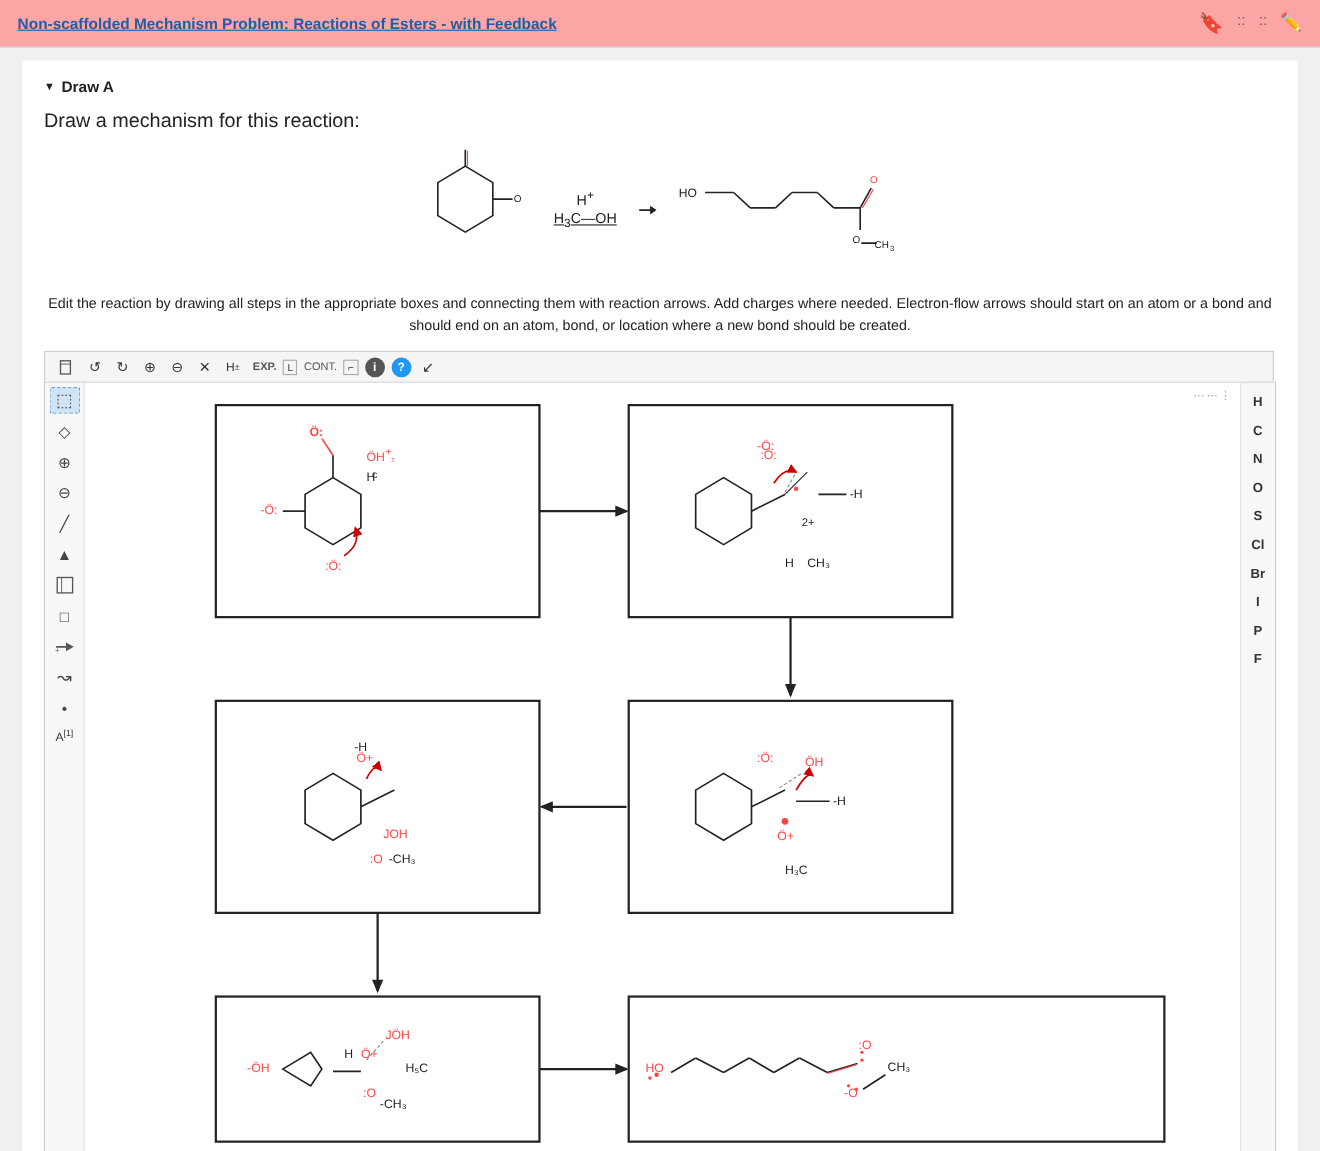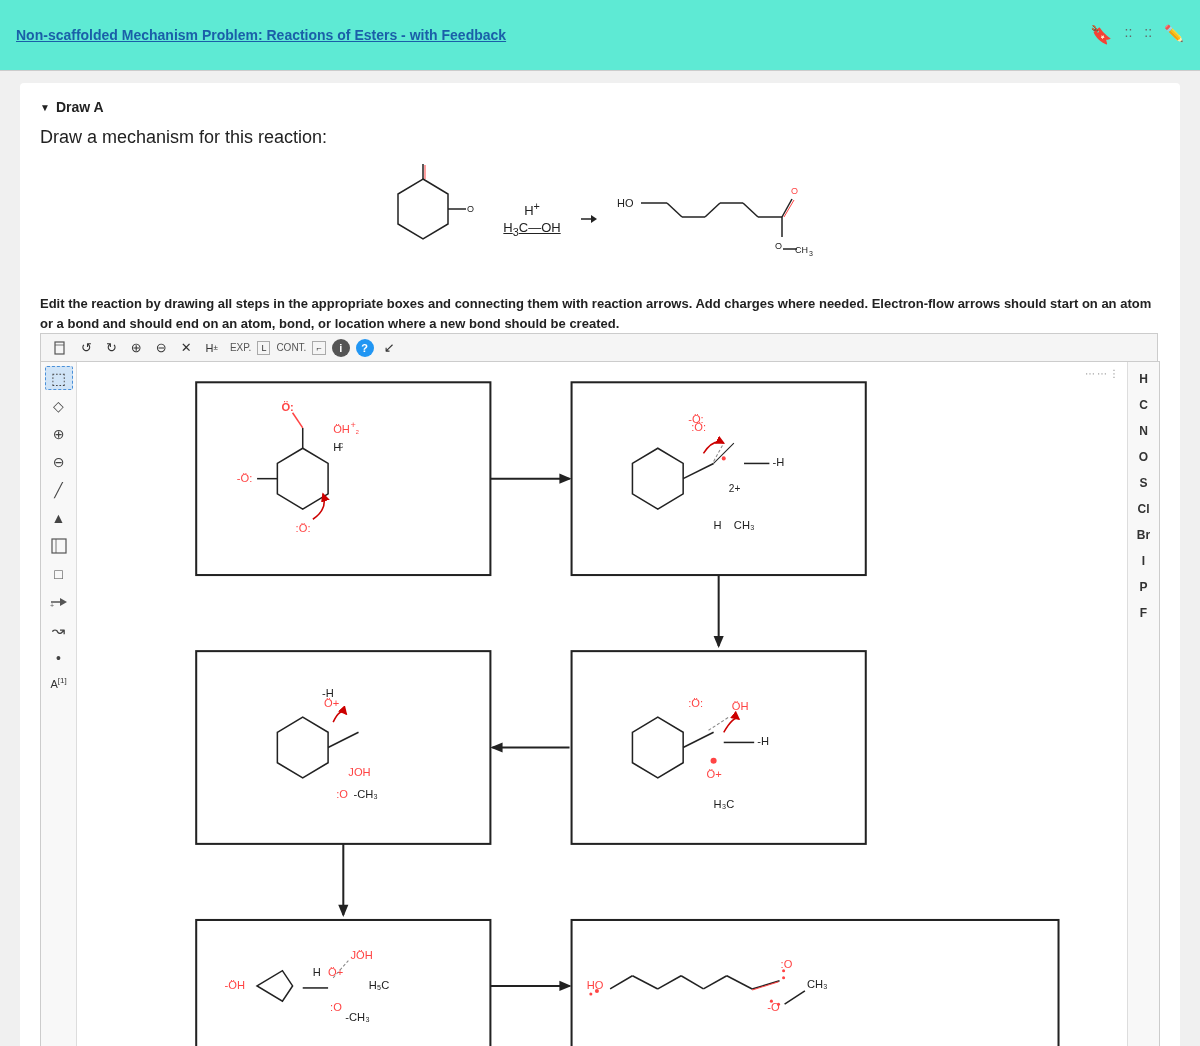--- a/index.html
+++ b/index.html
@@ -1,21 +1,21 @@
 <!DOCTYPE html>
 <html><head>
   <meta charset="utf-8">
   <style>
     * { margin: 0; padding: 0; box-sizing: border-box; }
     body { font-family: Arial, sans-serif; background: #f0f0f0; font-size: 13px; color: #222; }
 
     .top-bar {
-      background: #5eead4;
+      background: #fca5a5;
       border-bottom: 1px solid #ccc;
-      padding: 24px 16px;
+      padding: 10px 16px;
       display: flex;
       align-items: center;
       justify-content: space-between;
     }
     .top-bar-title {
       font-size: 14px;
       font-weight: bold;
       color: #1a5fa8;
       text-decoration: underline;
     }
@@ -51,23 +51,24 @@
     .reaction-display {
       display: flex;
       align-items: center;
       justify-content: center;
       margin: 16px 0 20px 0;
       gap: 20px;
     }
 
     .edit-instruction {
       font-size: 13px;
-      font-weight: bold;
-      margin-bottom: 0;
+      font-weight: normal;
+      margin-bottom: 14px;
       line-height: 1.5;
+      text-align: center;
     }
 
     
     .toolbar {
       display: flex;
       align-items: center;
       gap: 6px;
       background: #f5f5f5;
       border: 1px solid #ccc;
       border-bottom: none;
@@ -226,21 +227,21 @@
           <rect x="2" y="1" width="9" height="12" fill="none" stroke="#555" stroke-width="1.2"></rect>
           <line x1="2" y1="4" x2="11" y2="4" stroke="#555" stroke-width="0.8"></line>
         </svg>
     </button>
     <button class="toolbar-btn" title="Undo">↺</button>
     <button class="toolbar-btn" title="Redo">↻</button>
     <button class="toolbar-btn" title="Add">⊕</button>
     <button class="toolbar-btn" title="Remove">⊖</button>
     <button class="toolbar-btn" title="Select">✕</button>
     <button class="toolbar-btn" title="H±" style="font-size:11px;">H<sup style="font-size:8px;">±</sup></button>
-    <span style="font-size:10px;color:#555; margin-left:2px;">EXP.</span>
+    <span style="font-size:10px;color:#555; margin-left:2px;font-weight:bold;">EXP.</span>
     <button class="toolbar-btn" style="font-size:9px;border:1px solid #aaa;padding:1px 3px;">L</button>
     <span style="font-size:10px;color:#555;">CONT.</span>
     <button class="toolbar-btn" style="font-size:9px;border:1px solid #aaa;padding:1px 3px;">⌐</button>
     <button class="toolbar-btn" style="background:#555;color:#fff;border-radius:50%;width:18px;height:18px;font-size:11px;font-weight:bold;display:flex;align-items:center;justify-content:center;">i</button>
     <button class="toolbar-btn" style="background:#2196F3;color:#fff;border-radius:50%;width:18px;height:18px;font-size:11px;font-weight:bold;display:flex;align-items:center;justify-content:center;">?</button>
     <button class="toolbar-btn" title="Expand">↙</button>
   </div>
 
   <div class="canvas-wrapper">
 

